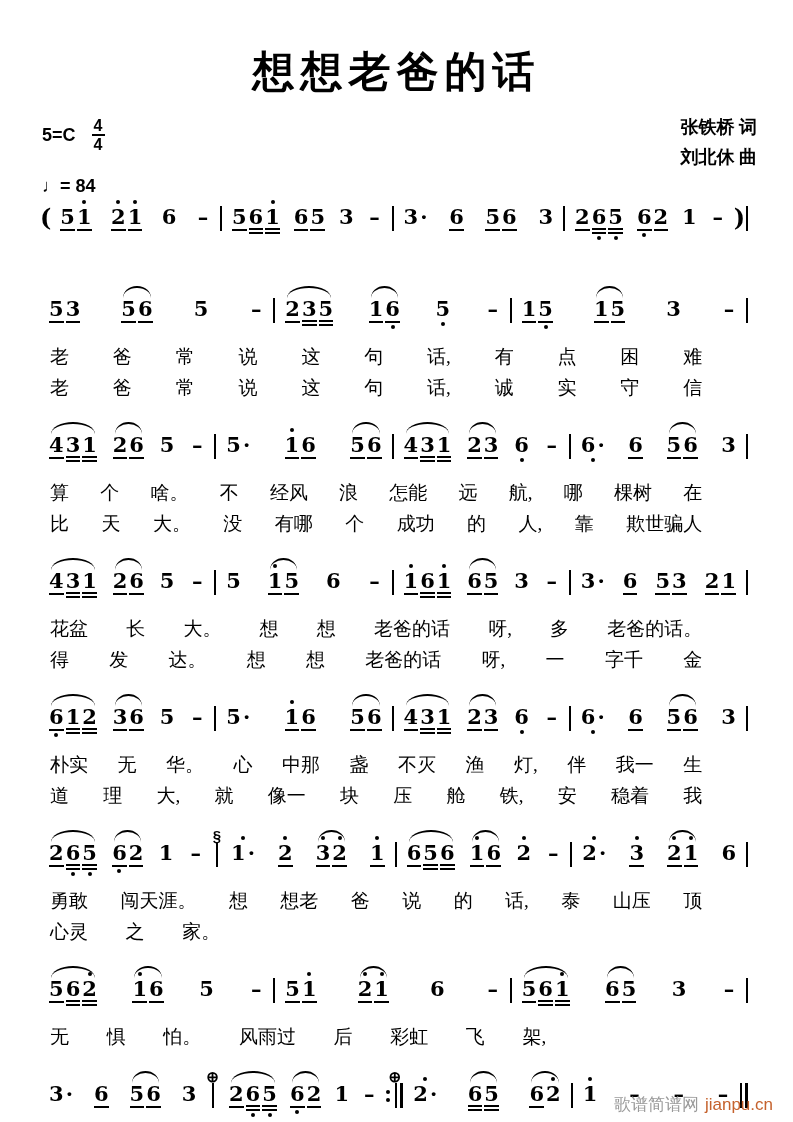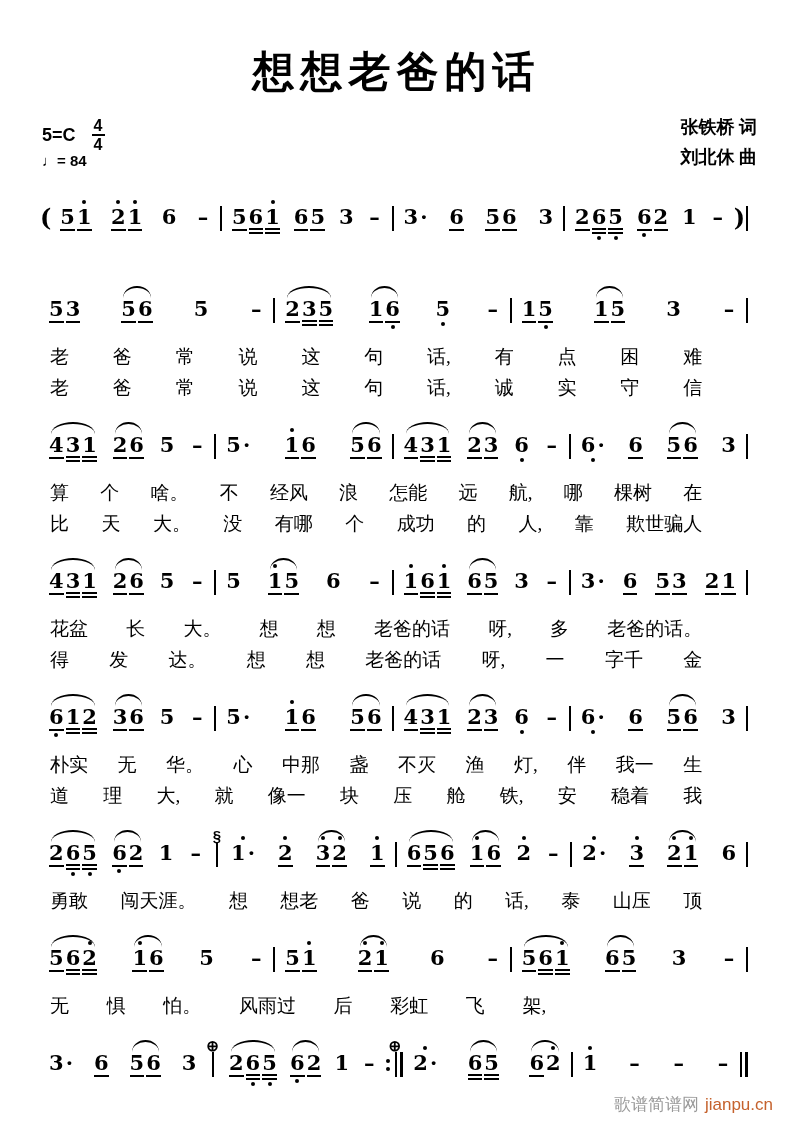--- a/index.html
+++ b/index.html
@@ -7,21 +7,21 @@
         font-family:"Liberation Sans",sans-serif;overflow:hidden;margin:0 auto;border-radius:23px;}
   .title{margin:0;padding-top:44px;text-align:center;font-size:42px;font-weight:bold;
          letter-spacing:6px;font-family:"Liberation Sans",sans-serif;}
   .credits{position:absolute;top:112px;right:36px;text-align:right;font-size:18px;
            font-weight:600;line-height:30px;font-family:"Liberation Serif",serif;margin-left:8px;}
   .keyrow{position:absolute;top:118px;left:42px;display:flex;align-items:center;gap:16px;}
   .key{font-size:18px;font-weight:bold;}
   .frac{display:inline-flex;flex-direction:column;align-items:center;font-size:16px;
         font-weight:bold;line-height:15px;}
   .fbar{width:13px;height:2px;background:#000;margin:1px 0;display:block;}
-  .temporow{position:absolute;top:152px;left:42px;font-size:15px;font-weight:bold;}
+  .temporow{position:absolute;top:176px;left:42px;font-size:18px;font-weight:bold;}
   #score{position:absolute;top:194px;left:40px;right:44px;}
   .system{margin-bottom:22px;}
   .system.intro{margin-bottom:40px;}
   .mline{display:flex;align-items:flex-start;}
   .measure{flex:1;display:flex;justify-content:space-between;padding:0 9px;}
   .grp{position:relative;display:inline-flex;gap:2px;}
   .grp.sl::before{content:"";position:absolute;left:2px;right:2px;top:0;height:10px;
         border-top:2px solid #000;border-radius:50% 50% 0 0/100% 100% 0 0;}
   .tok{display:inline-flex;flex-direction:column;align-items:center;}
   .slot{height:12px;display:flex;align-items:flex-end;justify-content:center;}
@@ -1345,20 +1345,25 @@
           <span class="syl">想</span>
           <span class="syl">想老</span>
           <span class="syl">爸</span>
           <span class="syl">说</span>
           <span class="syl">的</span>
           <span class="syl">话,</span>
           <span class="syl">泰</span>
           <span class="syl">山压</span>
           <span class="syl">顶</span>
         </div>
+        <div class="lyr" style="width: 24%;">
+          <span class="syl">心灵</span>
+          <span class="syl">之</span>
+          <span class="syl">家。</span>
+        </div>
       </div>
       <div class="system">
         <div class="mline">
           <span class="measure">
             <span class="grp sl">
               <span class="tok">
                 <span class="slot above"></span>
                 <span class="body u1">5</span>
                 <span class="slot below"></span>
               </span>

